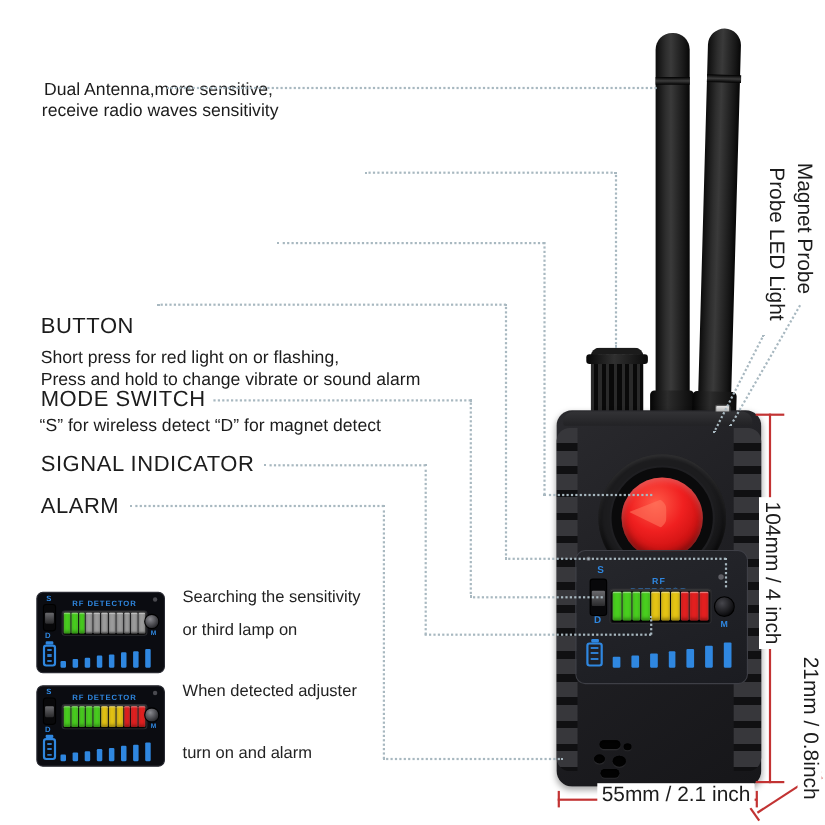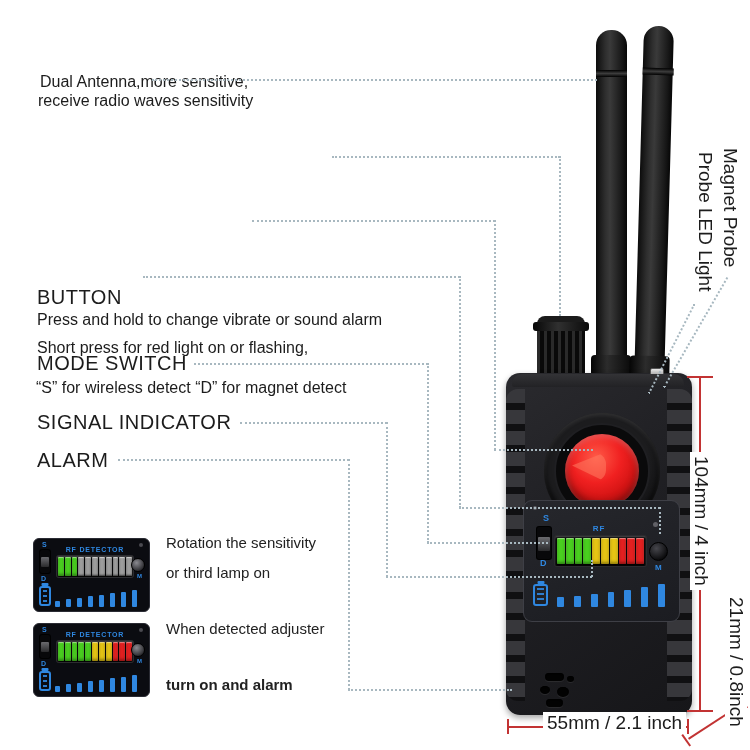--- a/index.html
+++ b/index.html
@@ -83,22 +83,22 @@
 
   <div class="callout" style="left:42px;top:64px;">
     <div class="d" style="margin-top:8px;margin-left:-2px;">Dual Antenna,more sensitive,</div>
     <div class="d" style="margin-left:-4px;">receive radio waves sensitivity</div>
   </div>
 
 
 
   <div class="callout" style="left:37px;top:266px;margin-top:20px;">
     <div class="t">BUTTON</div>
+    <div class="d" style="margin-top:7px;">Short press for red light on or flashing,</div>
     <div class="d" style="line-height:22px;">Press and hold to change vibrate or sound alarm</div>
-    <div class="d" style="margin-top:7px;">Short press for red light on or flashing,</div>
   </div>
 
   <div class="callout" style="left:37px;top:352px;">
     <div class="t">MODE SWITCH</div>
     <div class="d" style="margin-top:3px;margin-left:-1px;">“S” for wireless detect “D” for magnet detect</div>
   </div>
 
   <div class="callout" style="left:37px;top:411px;">
     <div class="t">SIGNAL INDICATOR</div>
   </div>
@@ -286,18 +286,18 @@
         <span class="sig-bar" style="height: 8px; background: rgb(47, 135, 224);"></span>
         <span class="sig-bar" style="height: 9px; background: rgb(47, 135, 224);"></span>
         <span class="sig-bar" style="height: 11px; background: rgb(47, 135, 224);"></span>
         <span class="sig-bar" style="height: 12px; background: rgb(47, 135, 224);"></span>
         <span class="sig-bar" style="height: 14px; background: rgb(47, 135, 224);"></span>
         <span class="sig-bar" style="height: 15px; background: rgb(47, 135, 224);"></span>
         <span class="sig-bar" style="height: 17px; background: rgb(47, 135, 224);"></span>
       </div>
   </div>
 
-  <div class="caption-line" style="left:166px;top:534px;">Rotation the sensitivity</div>
+  <div class="caption-line" style="left:166px;top:534px;">Searching the sensitivity</div>
   <div class="caption-line" style="left:166px;top:564px;">or third lamp on</div>
   <div class="caption-line" style="left:166px;top:620px;">When detected adjuster</div>
-  <div class="caption-line" style="left:166px;top:676px;font-weight:bold;">turn on and alarm</div>
+  <div class="caption-line" style="left:166px;top:676px;">turn on and alarm</div>
 
 </div>
 
 </body></html>

